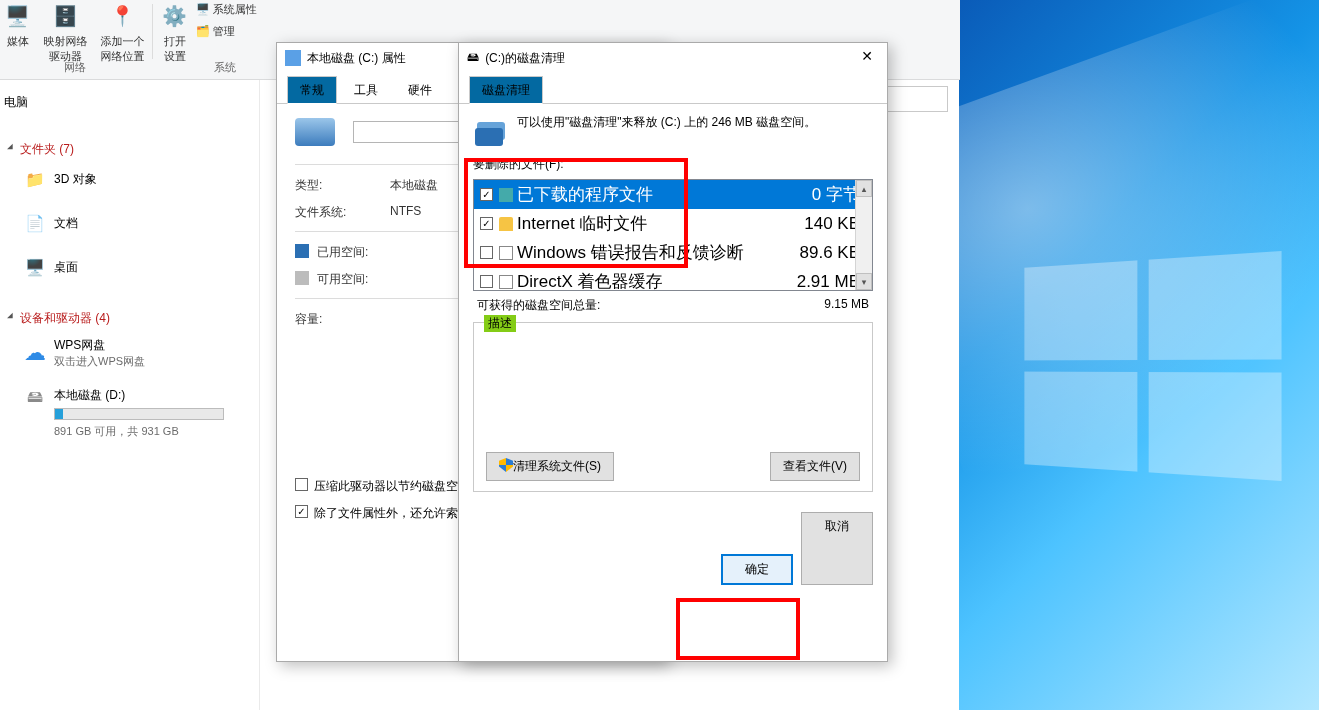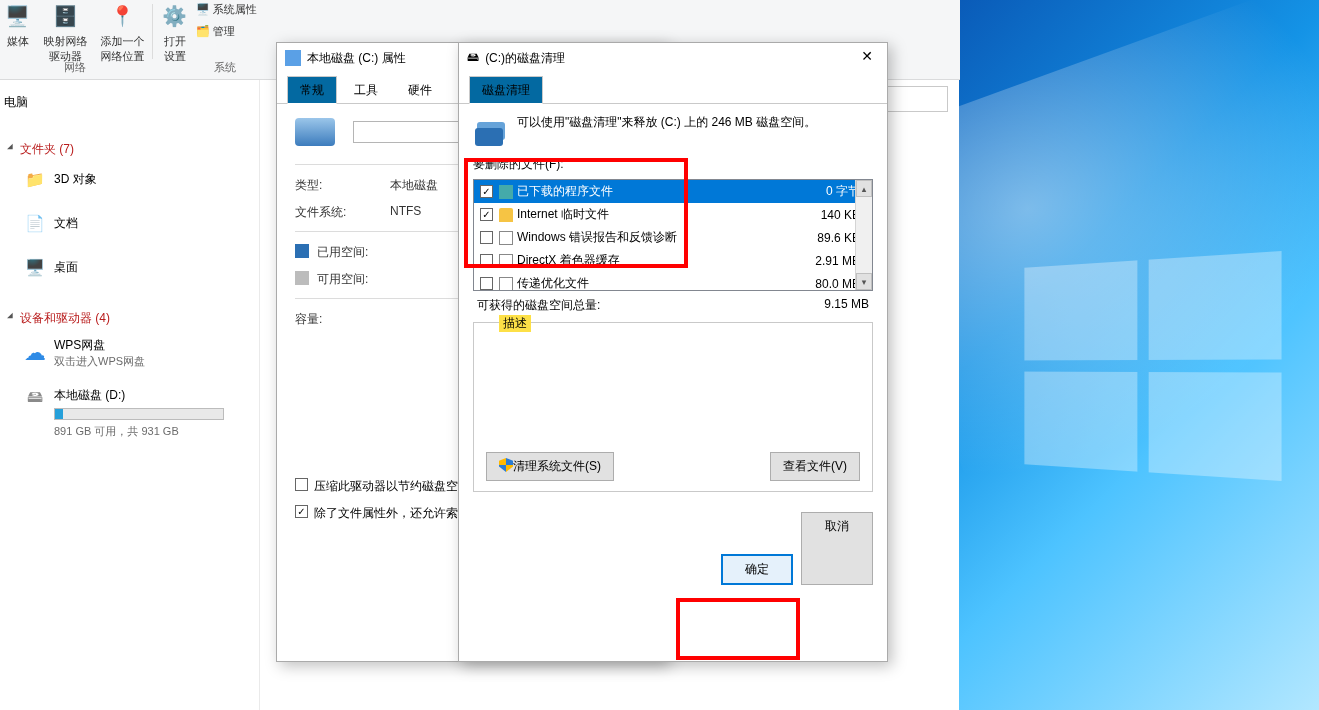--- a/index.html
+++ b/index.html
@@ -222,21 +222,21 @@
   overflow:hidden;
   position:relative;
   background:#fff;
 }
 .filelist-scroll {
   position:absolute; right:0; top:0; bottom:0; width:17px;
   background:#f0f0f0; border-left:1px solid #d4d4d4;
 }
 .scroll-btn { height:17px; background:#e1e1e1; border:1px solid #c0c0c0; display:flex; align-items:center; justify-content:center; font-size:9px; color:#555; }
 .filelist-row {
-  display:flex; align-items:center; padding:3px 6px; font-size:12px;
+  display:flex; align-items:center; padding:3px 6px; font-size:17px;
 }
 .filelist-row.selected { background:#0078d7; color:#fff; }
 .filelist-name { flex:1; display:flex; align-items:center; gap:4px; }
 .filelist-size { width:70px; text-align:right; padding-right:6px; }
 .mini-icon { width:14px; height:14px; display:inline-block; }
 .mi-file { background:#fff; border:1px solid #888; }
 .mi-lock { background:#f6c444; border-radius:2px 2px 0 0; }
 .mi-teal { background:#4aa; }
 
 .total-row {
@@ -245,21 +245,21 @@
 }
 
 .desc-box {
   border:1px solid #c9c9c9;
   padding:10px 12px 50px;
   margin-top:8px;
   position:relative;
   min-height:170px;
 }
 .desc-box .legend {
-  position:absolute; top:-8px; left:10px; background:#fde047; padding:0 4px;margin-left:15px;
+  position:absolute; top:-8px; left:10px; background:#84cc16; padding:0 4px;
 }
 .desc-btn-row {
   position:absolute; bottom:10px; left:12px; right:12px;
   display:flex; justify-content:space-between;
 }
 .btn-shield { display:inline-flex; }
 .shield {
   width:14px; height:14px; display:inline-block;
   background: conic-gradient(#2b7cd3 0 25%, #ffb900 0 50%, #2b7cd3 0 75%, #ffb900 0);
   clip-path: polygon(50% 0,100% 20%,100% 60%,50% 100%,0 60%,0 20%);

